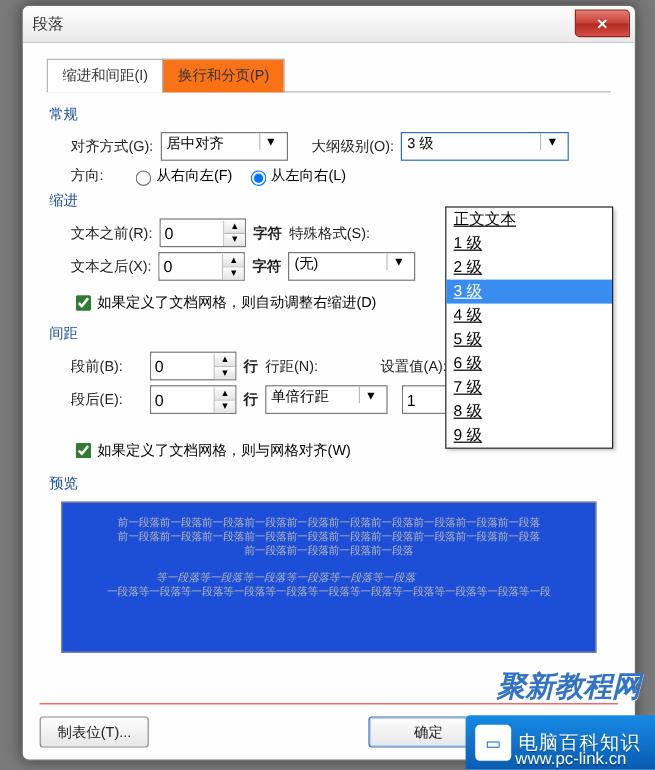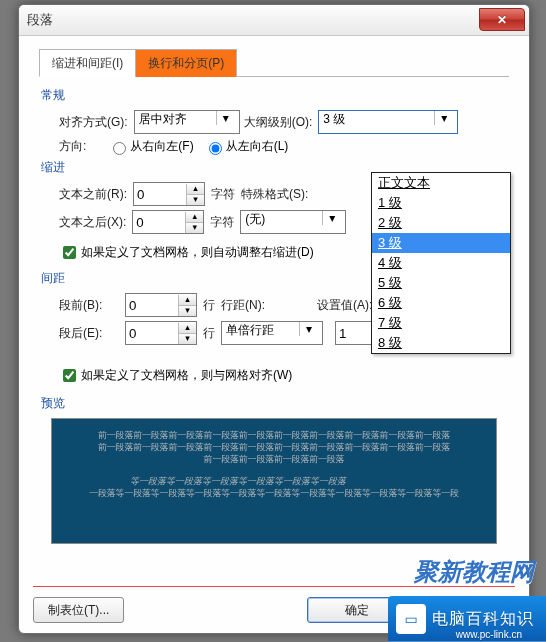--- a/index.html
+++ b/index.html
@@ -89,21 +89,21 @@
     align-items: center;
     margin: 4px 0;
     padding-left: 26px;
   }
   .label {
     color: #222;
     margin-right: 6px;
     white-space: nowrap;
   }
   .label-right {
-    margin-left: 4px;
+    margin-left: 20px;
   }
   .combobox {
     height: 22px;
     border: 1px solid #7a7a7a;
     background: #fff;
     display: inline-flex;
     align-items: flex-start;
     padding: 0 4px;
     min-width: 92px;
     position: relative;
@@ -137,30 +137,30 @@
     width: 18px;
   }
   .spin .buttons span {
     height: 10px;
     line-height: 8px;
     font-size: 9px;
     text-align: center;
     background: linear-gradient(#fdfdfd, #e3e3e3);
   }
   .spin .buttons span:first-child { border-bottom: 1px solid #bbb; }
-  .unit { margin: 0 6px; color: #222; }
+  .unit { margin: 0 6px; color: #222; font-weight: bold; }
   .radio-wrap { display: inline-flex; align-items: center; margin-right: 10px; }
   .radio-wrap input { margin-right: 4px; }
   .check-wrap { display: inline-flex; align-items: flex-start; margin: 6px 0 0 26px; }
   .check-wrap input { margin-right: 5px; margin-top: 2px; accent-color: #2e7d32; }
   .preview-box {
     margin: 4px 18px 0 18px;
     height: 104px;
     border: 1px solid #8a8a8a;
-    background: #0c4a6e;
+    background: #1d4ed8;
     padding: 10px 18px;
     overflow: hidden;
     color: #b8b8b8;
     font-size: 9px;
     line-height: 12px;
     text-align: center;
   }
   .preview-box .p1 { letter-spacing: -0.2px; }
   .preview-box .gap { height: 10px; }
   .preview-box .p2 { padding-left: 60px; text-align: left; font-style: italic; }
@@ -254,21 +254,21 @@
     color: #fff;
     font-size: 16px;
     letter-spacing: 1px;
     text-shadow: 0 1px 0 rgba(0,0,0,0.3);
   }
   .wm-url {
     position: absolute;
     right: 24px;
     bottom: 2px;
     color: #fff;
-    font-size: 10px;
+    font-size: 14px;
     text-shadow: 0 1px 0 rgba(0,0,0,0.3);
   }
 </style>
 </head>
 <body>
 
 <div class="window">
   <div class="titlebar">
     <span class="title">段落</span>
     <div class="close-btn">
@@ -404,20 +404,21 @@
     <div class="dropdown">
       <div class="opt">正文文本</div>
       <div class="opt">1 级</div>
       <div class="opt">2 级</div>
       <div class="opt sel">3 级</div>
       <div class="opt">4 级</div>
       <div class="opt">5 级</div>
       <div class="opt">6 级</div>
       <div class="opt">7 级</div>
       <div class="opt">8 级</div>
+      <div class="opt">9 级</div>
     </div>
   </div>
 
   <div class="footer">
     <div class="btn">
       <span>制表位(T)...</span>
     </div>
     <div class="spacer"></div>
     <div class="btn primary" style="margin-right:8px; min-width:70px; justify-content:center">
       <span>确定</span>

